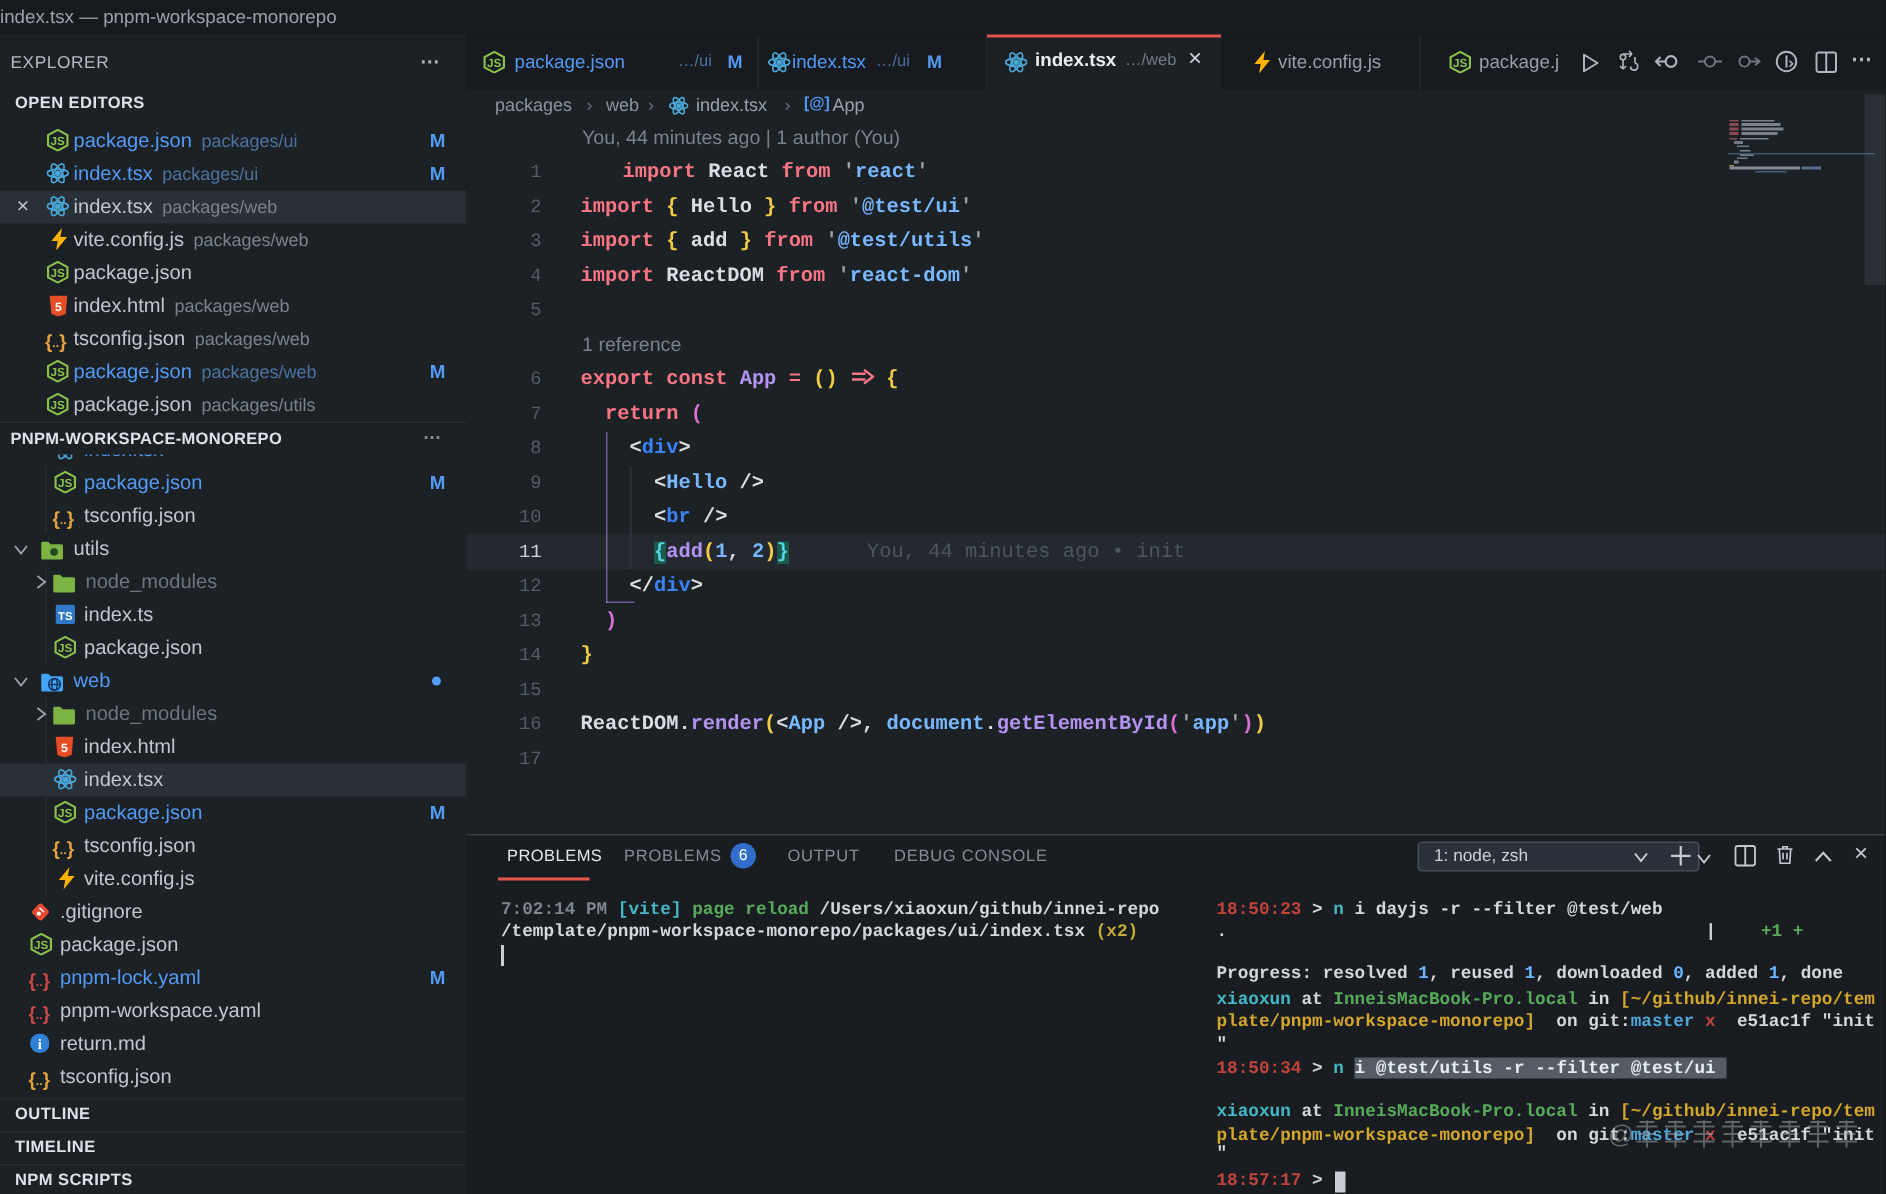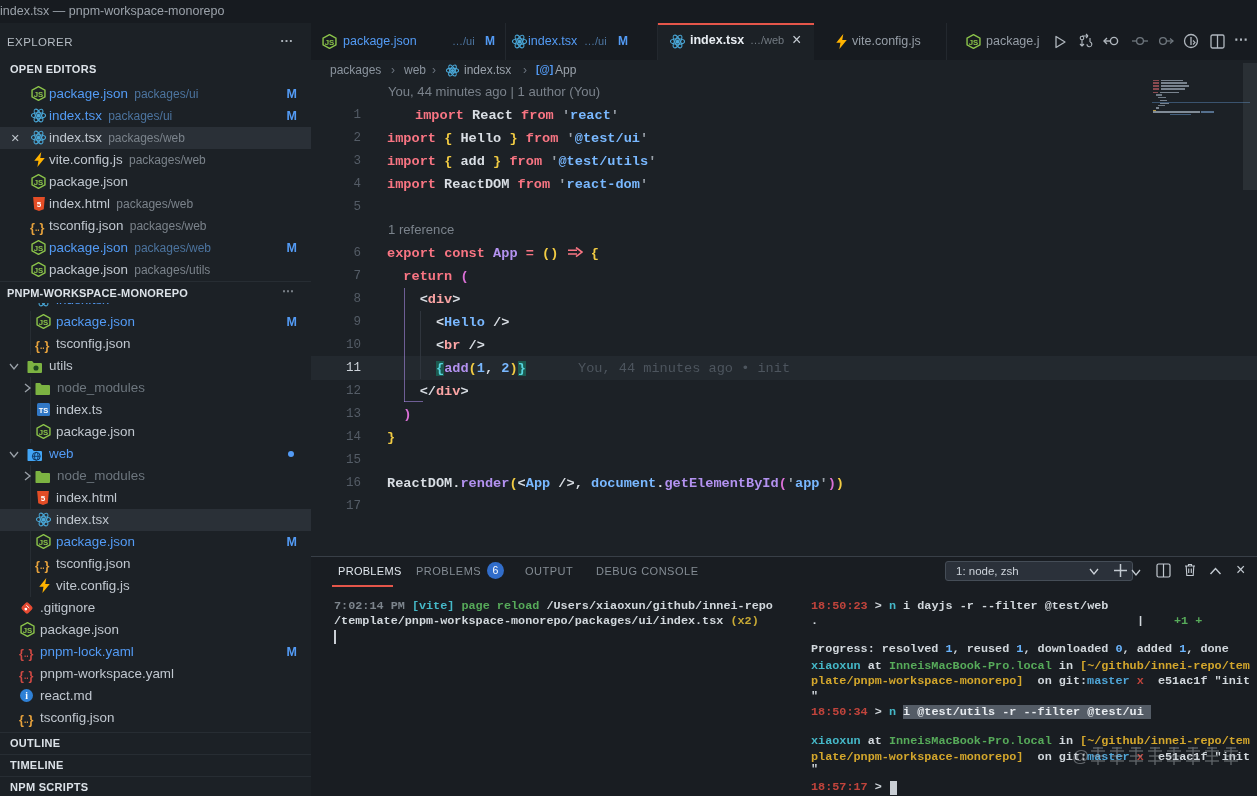--- a/index.html
+++ b/index.html
@@ -8,21 +8,21 @@
 .sel { background:#2a3037; }
 .blue { color:#539bf5; }
 .dim { color:#6d767e; }
 .nm { position:absolute; top:0; }
 .sub { font-size:12px; color:#7b838b; padding-left:3px;text-align:center; }
 .sub.b2 { color:#4c749f; }
 .mb { position:absolute; right:14px; top:0; color:#539bf5; font-size:12.5px; font-weight:bold; }
 .cl { position:absolute; left:311px; width:946px; height:23px; line-height:23px; font-family:"Liberation Mono", monospace; font-weight:bold; font-size:13.6px; white-space:pre; color:#d9dee4; }
 .ln { position:absolute; left:326px; width:35px; text-align:right; font-family:"Liberation Mono", monospace; font-size:12.5px; color:#545c66; height:23px; line-height:23px; }
 .k { color:#f97583; } .s { color:#79b8ff; } .q { color:#99a1a9; } .g { color:#f2cc43; }
-.gr { color:#fca5a5; } .pu { color:#b392f0; } .bl { color:#79b8ff; } .cy { color:#56d4dd; }
+.gr { color:#3b82f6; } .pu { color:#b392f0; } .bl { color:#79b8ff; } .cy { color:#56d4dd; }
 .or { color:#da70d6; }
 .t { position:absolute; font-family:"Liberation Mono", monospace; font-weight:bold; font-size:11.8px; line-height:15.5px; white-space:pre; color:#d2d8dd;text-align:center; }
 .tr { color:#c1443c; } .tg { color:#57ab5a; } .tc { color:#45b8c8; } .ty { color:#d4a72c; }
 .tb { color:#4fa6d8; } .tnum { color:#6cb6ff; } .tgray { color:#7d858d; } .tgold { color:#c7a935; }
 .tab { position:absolute; top:0; height:37px; font-size:12.5px; color:#6f7780; white-space:nowrap; }
 </style></head><body>
 
 <div class="abs" style="left:0;top:0;width:1257px;height:23px;background:#171b20;"></div>
 <div class="abs" style="left:0;top:0;width:1200px;height:23px;color:#9ba2aa;font-size:12.5px;line-height:23px;text-align:left;">index.tsx — pnpm-workspace-monorepo</div>
 <div class="abs" style="left:0;top:23px;width:311px;height:773px;background:#1c2126;"></div>
@@ -234,21 +234,21 @@
   </div>
 <div class="row" style="top:663px">
     <div class="abs" style="left:19px;top:2px;width:20px;height:19px;font-family:'Liberation Sans';font-weight:bold;font-size:12.6px;color:#cf4944;">{<span style="font-size:8.25px;letter-spacing:0;vertical-align:1px">..</span>}</div>
     <span class="nm " style="left:40px">pnpm-workspace.yaml</span>
   </div>
 <div class="row" style="top:685px">
     <svg class="abs" style="left:20px;top:4px" width="13" height="13" viewBox="0 0 13 13">
       <circle cx="6.5" cy="6.5" r="6.5" fill="#2f81d6"></circle>
       <text x="6.5" y="10.4" font-family="Liberation Serif" font-size="9.75" font-weight="bold" fill="#fff" text-anchor="middle">i</text>
     </svg>
-    <span class="nm " style="left:40px">react.md</span>
+    <span class="nm " style="left:40px">return.md</span>
   </div>
 <div class="row" style="top:707px">
     <div class="abs" style="left:19px;top:2px;width:20px;height:19px;font-family:'Liberation Sans';font-weight:bold;font-size:12.6px;color:#e8a33d;">{<span style="font-size:8.25px;letter-spacing:0;vertical-align:1px">..</span>}</div>
     <span class="nm " style="left:40px">tsconfig.json</span>
   </div>
 <div class="abs" style="left:0;top:732px;width:311px;height:22px;border-top:1px solid #272d33;"></div>
 <div class="abs" style="left:10px;top:737px;color:#dce2e8;font-size:11px;font-weight:bold;letter-spacing:.3px;">OUTLINE</div>
 <div class="abs" style="left:0;top:754px;width:311px;height:22px;border-top:1px solid #272d33;"></div>
 <div class="abs" style="left:10px;top:759px;color:#dce2e8;font-size:11px;font-weight:bold;letter-spacing:.3px;">TIMELINE</div>
 <div class="abs" style="left:0;top:776px;width:311px;height:22px;border-top:1px solid #272d33;"></div>

